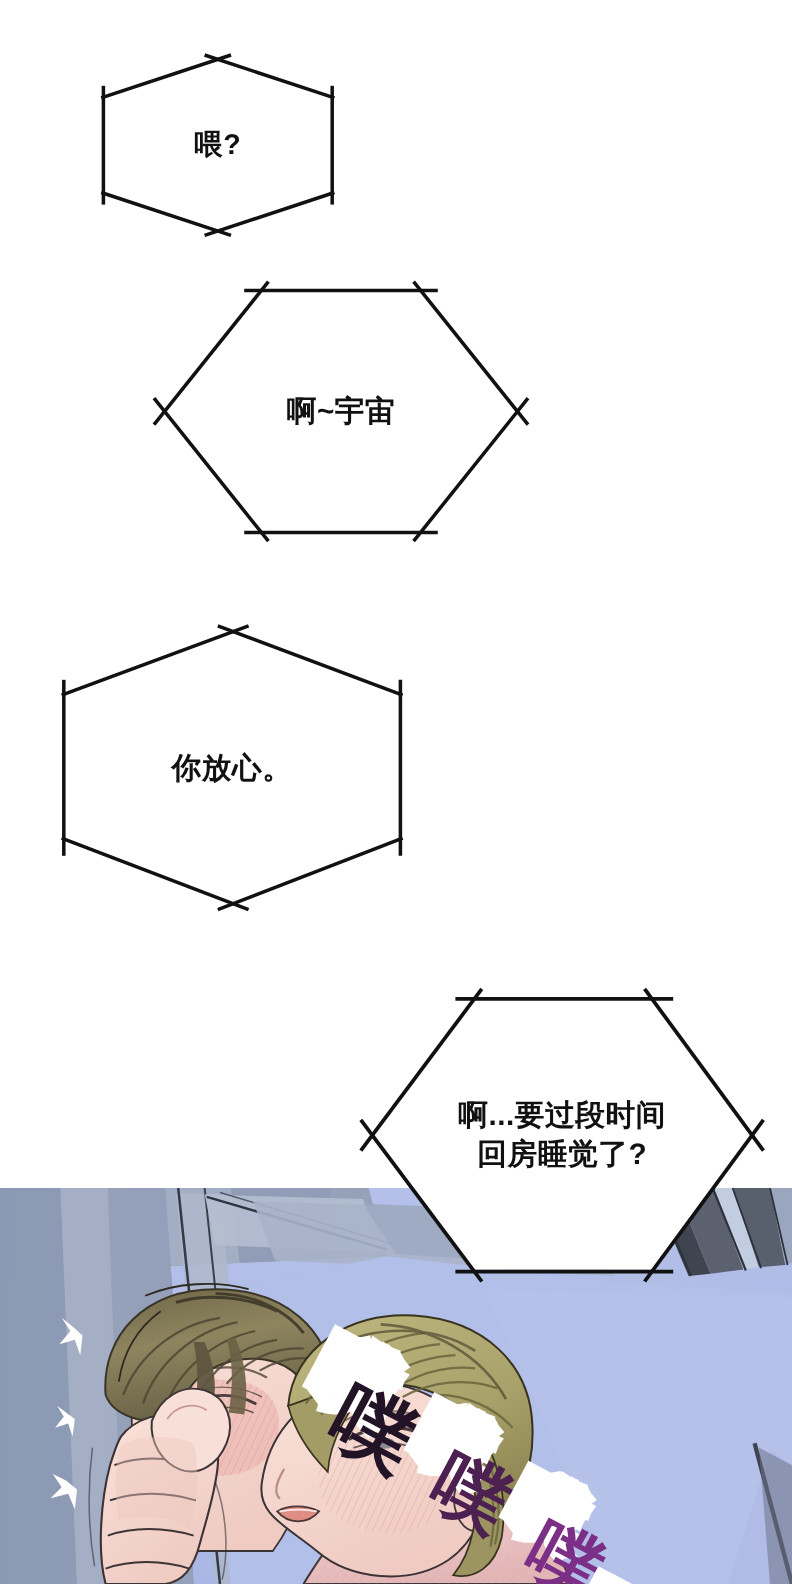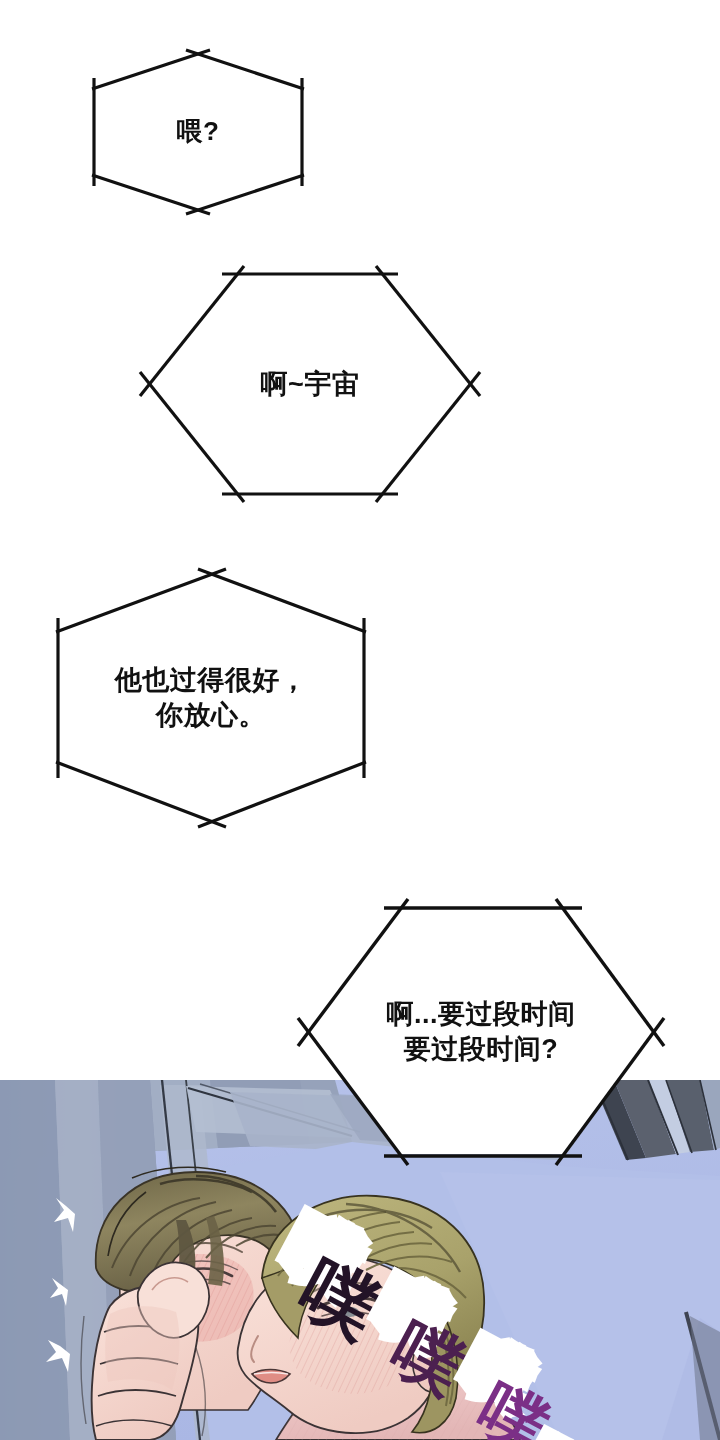--- a/index.html
+++ b/index.html
@@ -312,21 +312,21 @@
         <line x1="122" y1="170" x2="4" y2="131"></line>
         <line x1="6" y1="142" x2="6" y2="34"></line>
         <line x1="4" y1="45" x2="122" y2="6"></line>
       </g>
     </svg>
     <div class="btext" style="font-size:26px;">
       <span class="bline">喂?</span>
     </div>
   </div>
 
-  <div class="bubble" style="left:136px;top:262px;width:348px;height:244px;">
+  <div class="bubble" style="left:136px;top:252px;width:348px;height:244px;">
     <svg width="348" height="244" viewBox="0 0 348 244" xmlns="http://www.w3.org/2000/svg">
       <polygon points="100,14 248,14 334,122 248,230 100,230 14,122" fill="#ffffff"></polygon>
       <g stroke="#111111" stroke-width="3.2" stroke-linecap="butt" fill="none">
         <line x1="86" y1="12" x2="262" y2="12"></line>
         <line x1="240" y1="4" x2="344" y2="134"></line>
         <line x1="344" y1="110" x2="240" y2="240"></line>
         <line x1="262" y1="232" x2="86" y2="232"></line>
         <line x1="108" y1="240" x2="4" y2="110"></line>
         <line x1="4" y1="134" x2="108" y2="4"></line>
       </g>
@@ -342,36 +342,35 @@
       <g stroke="#111111" stroke-width="3.2" stroke-linecap="butt" fill="none">
         <line x1="146" y1="7" x2="314" y2="70"></line>
         <line x1="312" y1="56" x2="312" y2="216"></line>
         <line x1="314" y1="200" x2="146" y2="265"></line>
         <line x1="174" y1="265" x2="4" y2="200"></line>
         <line x1="6" y1="216" x2="6" y2="56"></line>
         <line x1="4" y1="70" x2="174" y2="7"></line>
       </g>
     </svg>
     <div class="btext" style="font-size:27px;">
-      <span class="bline">他也过得很好，</span>
       <span class="bline">你放心。</span>
     </div>
   </div>
 
-  <div class="bubble" style="left:294px;top:896px;width:374px;height:272px;">
+  <div class="bubble" style="left:324px;top:896px;width:374px;height:272px;">
     <svg width="374" height="272" viewBox="0 0 374 272" xmlns="http://www.w3.org/2000/svg">
       <polygon points="104,14 272,14 360,136 272,258 104,258 14,136" fill="#ffffff"></polygon>
       <g stroke="#111111" stroke-width="3.4" stroke-linecap="butt" fill="none">
         <line x1="90" y1="12" x2="288" y2="12"></line>
         <line x1="262" y1="3" x2="370" y2="150"></line>
         <line x1="370" y1="122" x2="262" y2="269"></line>
         <line x1="288" y1="260" x2="90" y2="260"></line>
         <line x1="114" y1="269" x2="4" y2="122"></line>
         <line x1="4" y1="150" x2="114" y2="3"></line>
       </g>
     </svg>
     <div class="btext" style="font-size:27px;">
       <span class="bline">啊...要过段时间</span>
-      <span class="bline">要过段时间?</span>
+      <span class="bline">回房睡觉了?</span>
     </div>
   </div>
 
 </div>
 
 </body></html>

